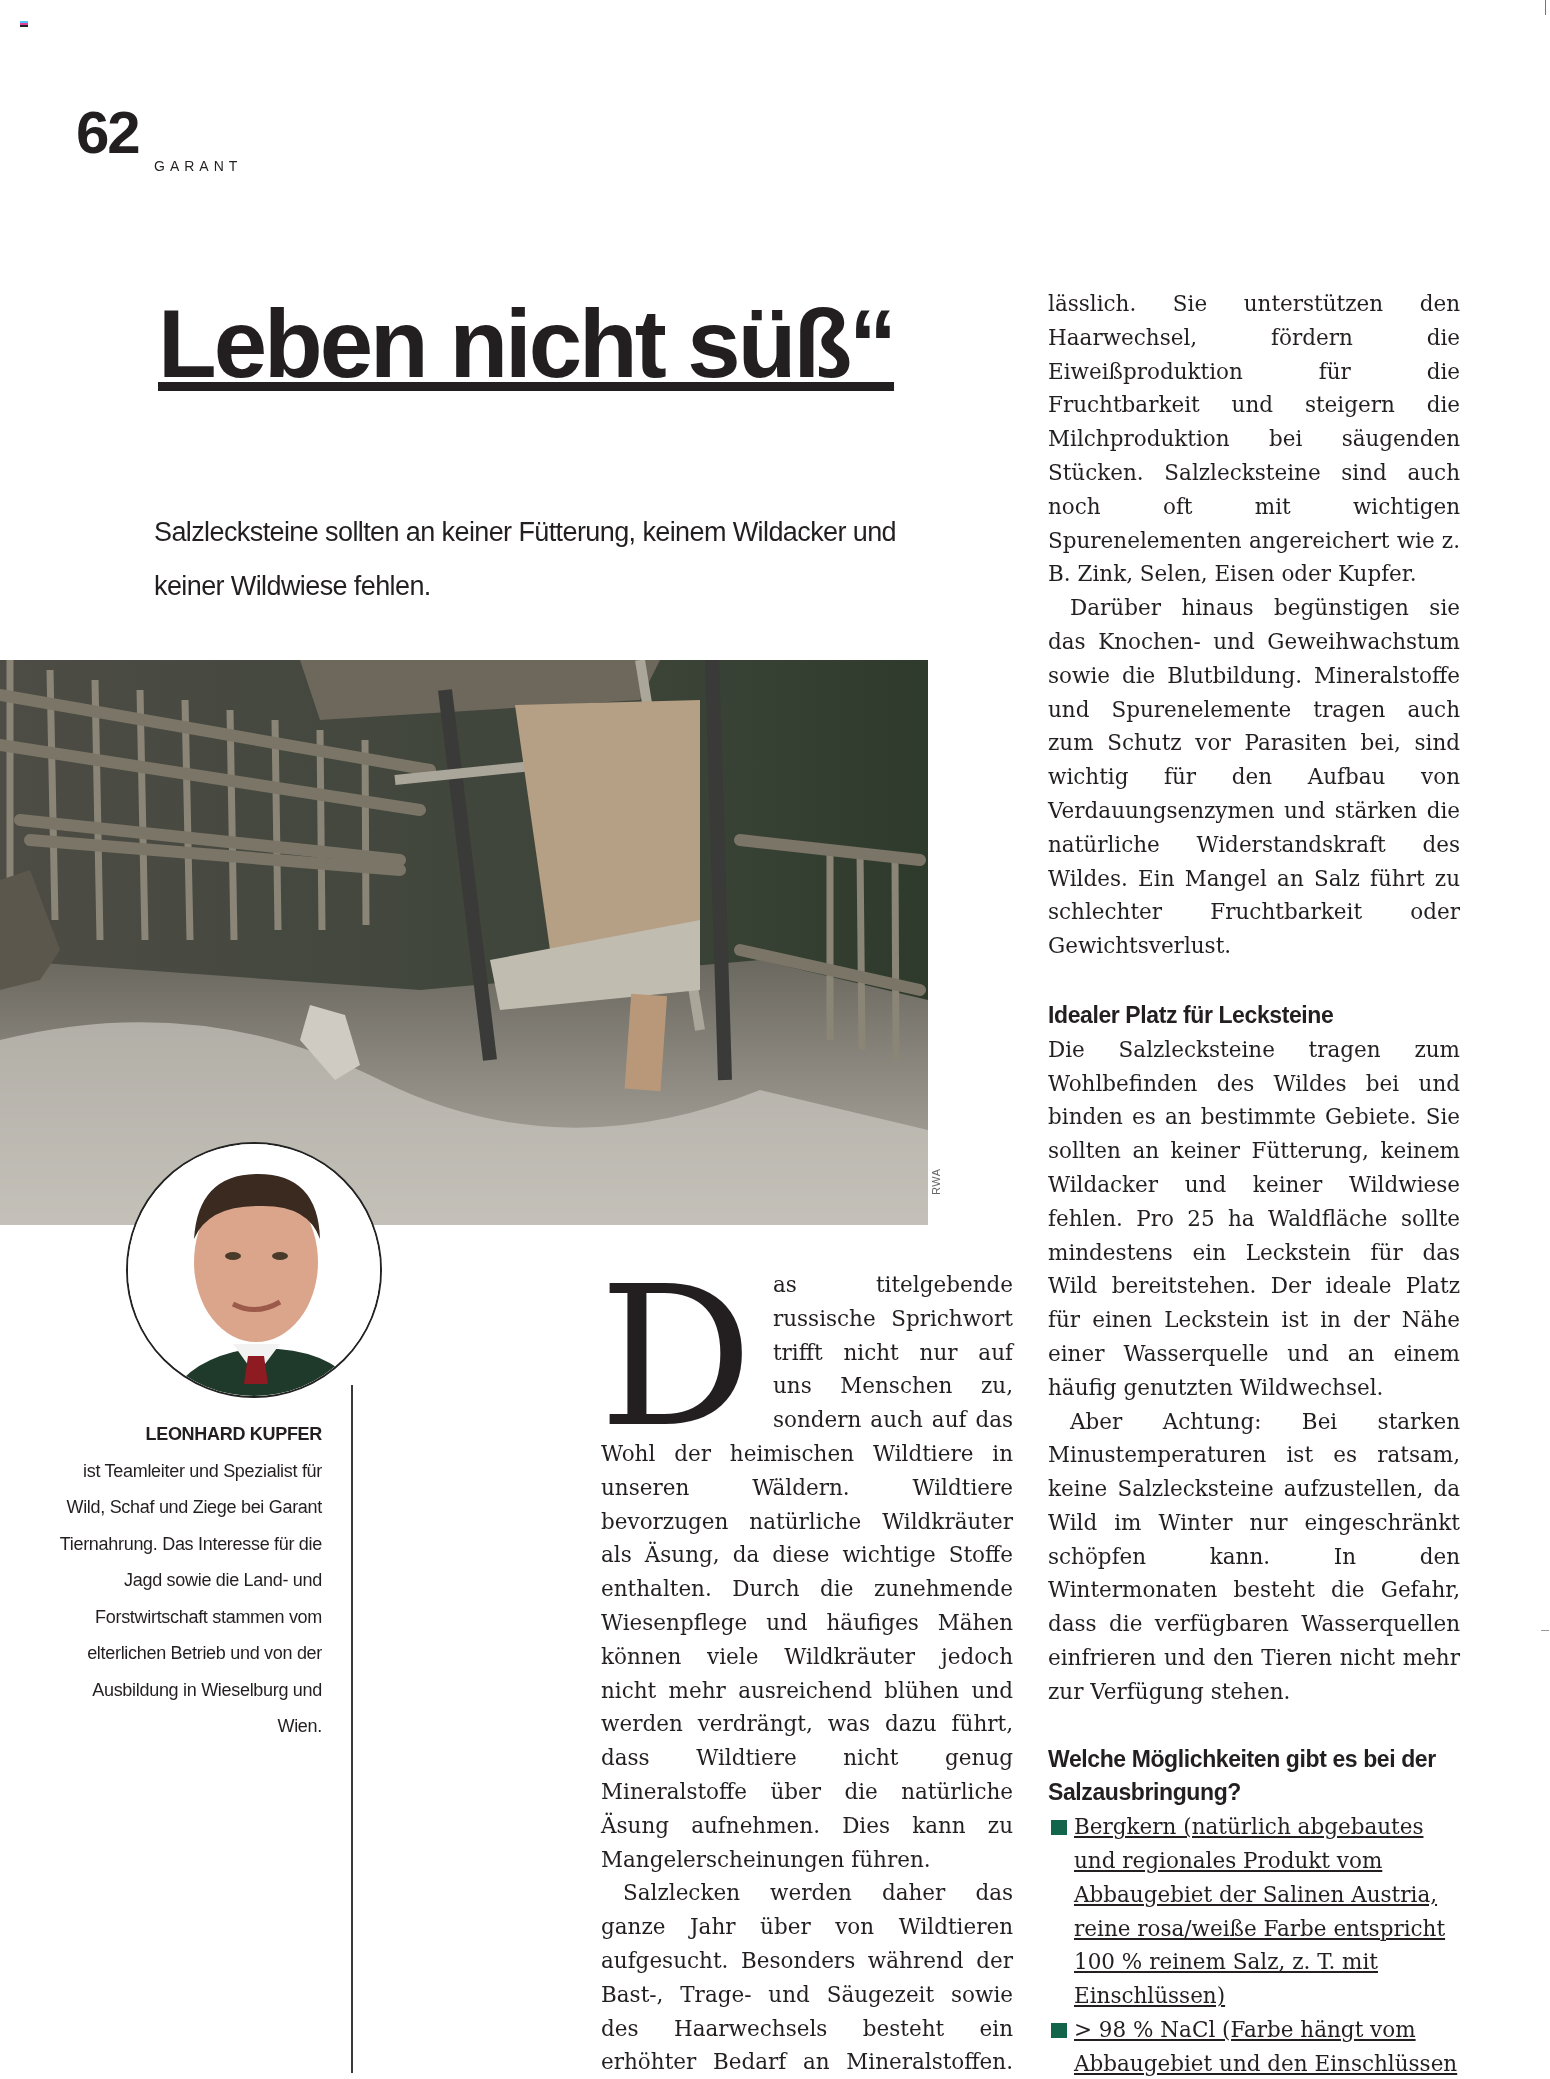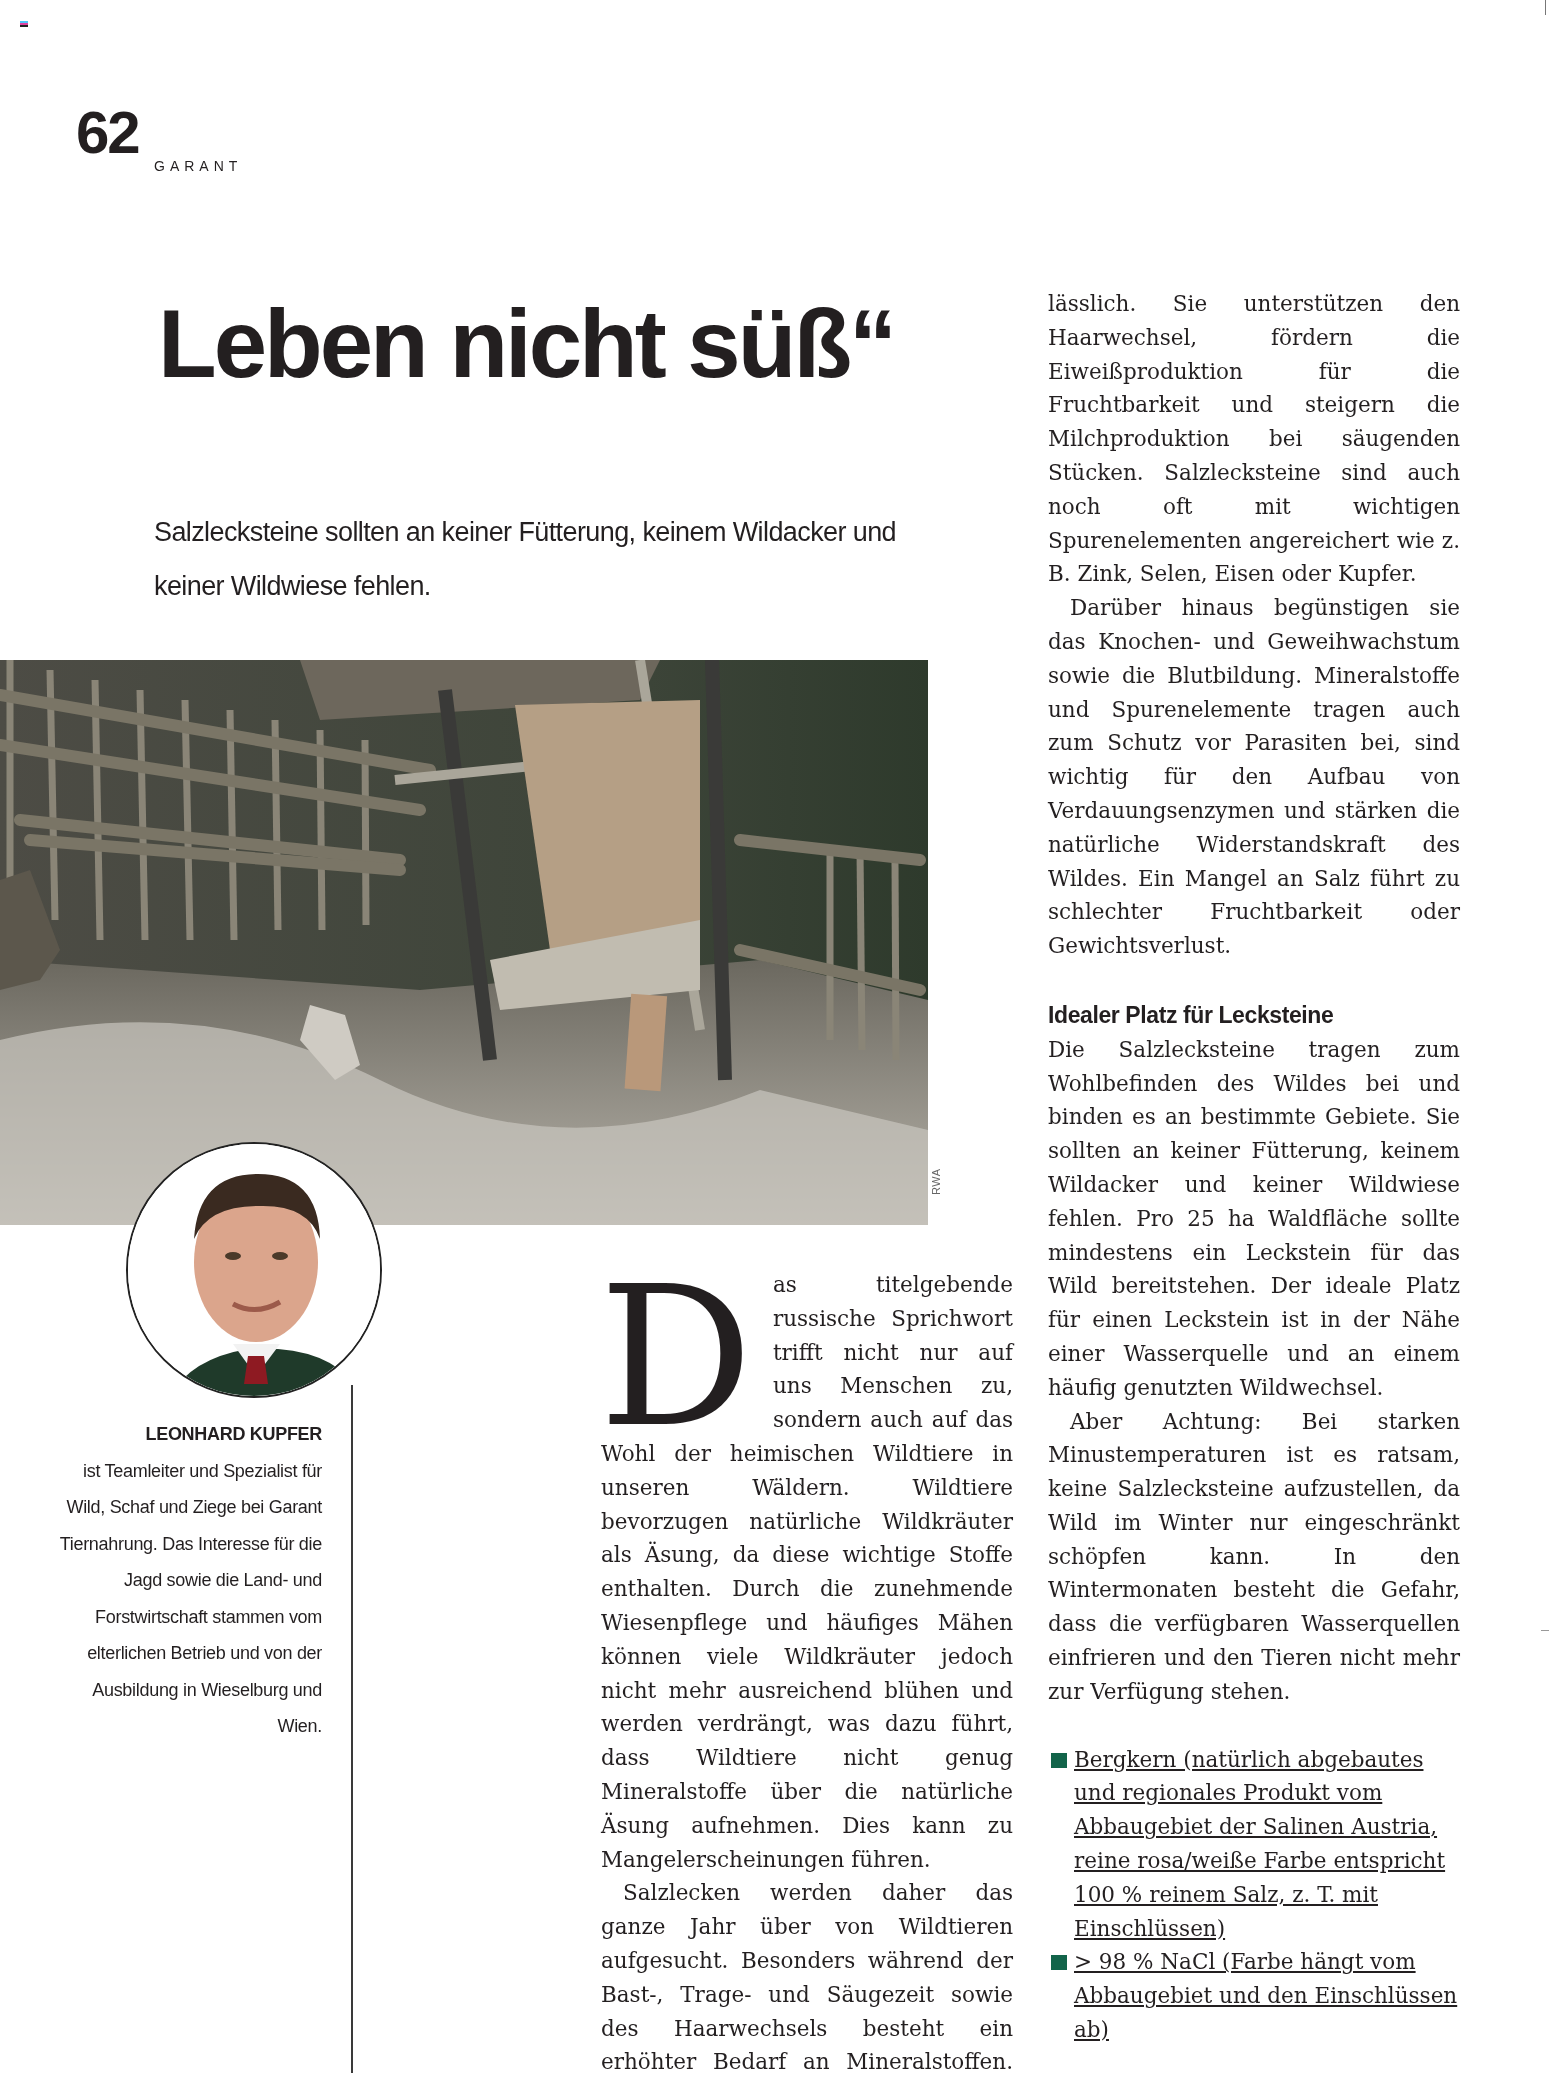--- a/index.html
+++ b/index.html
@@ -10,21 +10,21 @@
 
   .reg-mark { left:20px; top:21px; width:8px; height:7px; }
   .reg-mark span { display:block; height:2px; }
   .edge-tick { left:1545px; top:0; width:1px; height:15px; background:#777; }
   .edge-tick2 { left:1541px; top:1630px; width:8px; height:1px; background:#999; }
 
   .page-num { left:76px; top:103px; font-size:60px; font-weight:bold; letter-spacing:-2px; line-height:1; }
   .section-label { left:154px; top:159px; font-size:14px; letter-spacing:5px; line-height:1; }
 
   .headline { left:130px; top:290px; width:880px; font-size:96px; font-weight:bold; line-height:108px; letter-spacing:-3px; margin:0; }
-  .headline .l2 { display:block; padding-left:28px; }
+  .headline .l2 { display:block; padding-left:28px;text-decoration:underline; }
   .subhead { left:154px; top:505px; width:760px; font-size:27px; font-weight:normal; line-height:54px; letter-spacing:-0.6px; margin:0; }
 
   .photo { left:0; top:660px; width:928px; height:565px; overflow:hidden; background:#7d7a72; }
   .photo svg { display:block; }
   .credit { left:930px; top:1195px; font-size:11px; color:#666; transform:rotate(-90deg); transform-origin:left top; letter-spacing:0.5px; }
 
   .portrait { left:126px; top:1142px; width:256px; height:256px; border-radius:50%; border:2px solid #222; overflow:hidden; background:#fff; box-sizing:border-box; }
   .bio-rule { left:351px; top:1385px; width:2px; height:688px; background:#3a3a3a; }
   .bio { left:54px; top:1416px; width:268px; text-align:right; font-size:18px; line-height:36.5px; letter-spacing:-0.3px; }
   .bio .name { display:block; font-weight:bold; }
@@ -151,20 +151,21 @@
 </div>
 
 <div class="abs col col-right serif">
   <p>lässlich. Sie unterstützen den Haarwechsel, fördern die Eiweißproduktion für die Fruchtbarkeit und steigern die Milchproduktion bei säugenden Stücken. Salzlecksteine sind auch noch oft mit wichtigen Spurenelementen angereichert wie z. B. Zink, Selen, Eisen oder Kupfer.</p>
   <p class="indent">Darüber hinaus begünstigen sie das Knochen- und Geweihwachstum sowie die Blutbildung. Mineralstoffe und Spurenelemente tragen auch zum Schutz vor Parasiten bei, sind wichtig für den Aufbau von Verdauungsenzymen und stärken die natürliche Widerstandskraft des Wildes. Ein Mangel an Salz führt zu schlechter Fruchtbarkeit oder Gewichtsverlust.</p>
   <div class="sec-gap"></div>
   <h3 class="sans">Idealer Platz für Lecksteine</h3>
   <p>Die Salzlecksteine tragen zum Wohlbefinden des Wildes bei und binden es an bestimmte Gebiete. Sie sollten an keiner Fütterung, keinem Wildacker und keiner Wildwiese fehlen. Pro 25 ha Waldfläche sollte mindestens ein Leckstein für das Wild bereitstehen. Der ideale Platz für einen Leckstein ist in der Nähe einer Wasserquelle und an einem häufig genutzten Wildwechsel.</p>
   <p class="indent">Aber Achtung: Bei starken Minustemperaturen ist es ratsam, keine Salzlecksteine aufzustellen, da Wild im Winter nur eingeschränkt schöpfen kann. In den Wintermonaten besteht die Gefahr, dass die verfügbaren Wasserquellen einfrieren und den Tieren nicht mehr zur Verfügung stehen.</p>
   <div class="sec-gap2"></div>
+  <h3 class="sans">Welche Möglichkeiten gibt es bei der Salzausbringung?</h3>
   <ul class="bullets">
     <li>
       <span class="sq"></span>
       <span>Bergkern (natürlich abgebautes und regionales Produkt vom Abbaugebiet der Salinen Austria, reine rosa/weiße Farbe entspricht 100 % reinem Salz, z. T. mit Einschlüssen)</span>
     </li>
     <li>
       <span class="sq"></span>
       <span>&gt; 98 % NaCl (Farbe hängt vom Abbaugebiet und den Einschlüssen ab)</span>
     </li>
   </ul>

